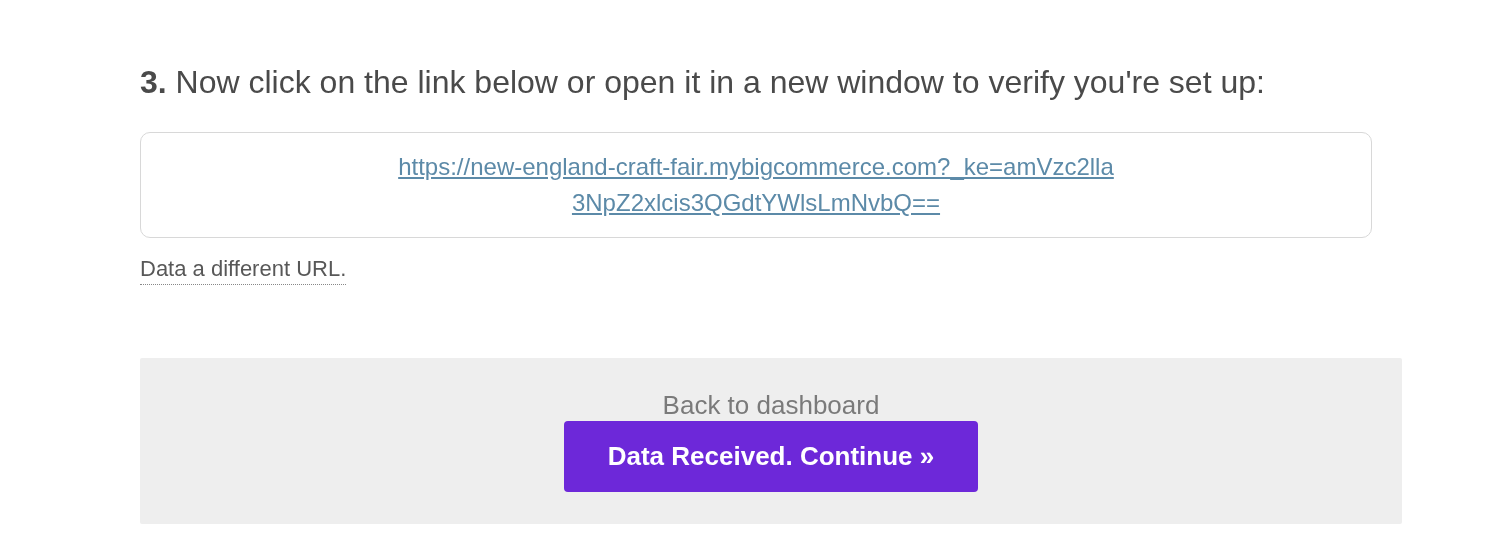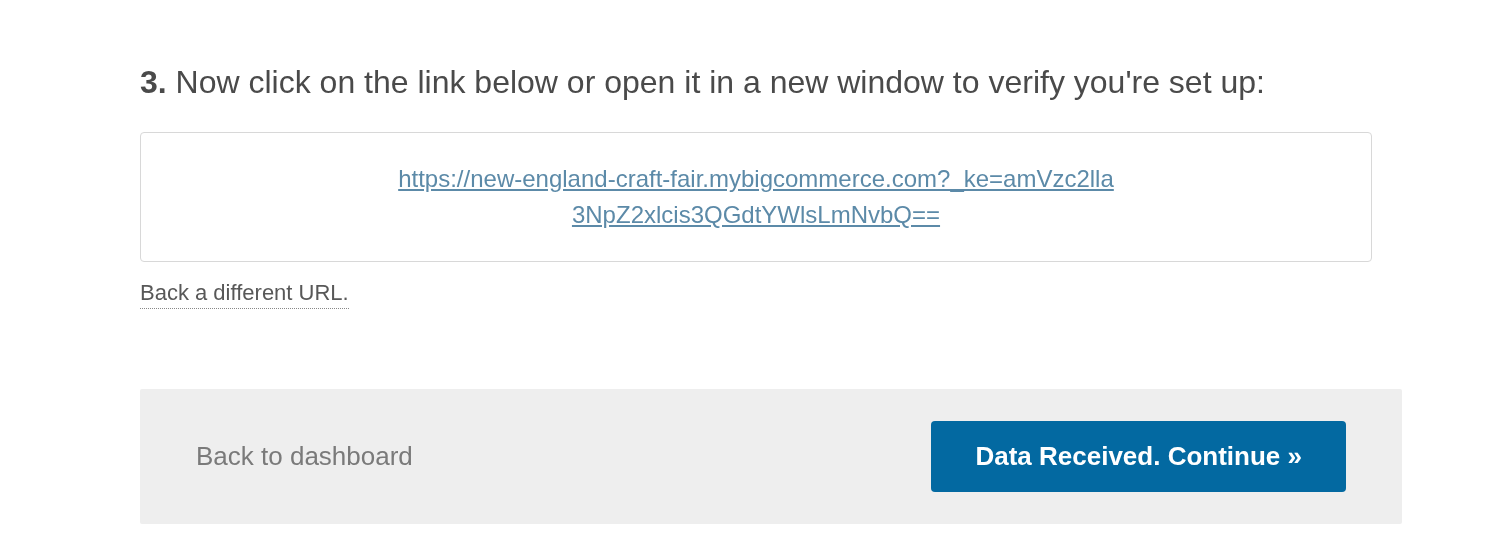--- a/index.html
+++ b/index.html
@@ -24,22 +24,22 @@
       color: #4a4a4a;
       margin-top: 62px;
       margin-bottom: 28px;
       line-height: 1.3;
     }
     .step-number {
       font-weight: 700;
     }
     .link-box {
       border: 1px solid #d8d8d8;
-      border-radius: 4px;
-      padding: 28px 20px;
+      border-radius: 10px;
+      padding: 16px 20px;
       text-align: center;
       margin-bottom: 18px;
     }
     .verify-link {
       color: #5c8aa8;
       text-decoration: underline;
       font-size: 24px;
       line-height: 1.5;
       word-break: break-all;
       display: inline-block;
@@ -58,28 +58,29 @@
       position: absolute;
       left: 140px;
       right: 110px;
       bottom: 28px;
       background: #eeeeee;
       padding: 32px 56px;
       display: flex;
       justify-content: space-between;
       align-items: center;
       border-radius: 2px;
+      flex-direction: column;
     }
     .back-link {
       font-size: 26px;
       color: #7a7a7a;
       cursor: pointer;
     }
     .continue-button {
-      background: #0369a1;
+      background: #6d28d9;
       color: #ffffff;
       font-size: 26px;
       font-weight: 600;
       border: none;
       padding: 20px 44px;
       border-radius: 4px;
       cursor: pointer;
     }
   </style>
 </head>
@@ -88,19 +89,19 @@
 <div class="container">
   <h2 class="step-heading">
     <span class="step-number">3.</span>
     <span>Now click on the link below or open it in a new window to verify you're set up:</span>
   </h2>
 
   <div class="link-box">
     <a href="#" class="verify-link">https://new-england-craft-fair.mybigcommerce.com?_ke=amVzc2lla3NpZ2xlcis3QGdtYWlsLmNvbQ==</a>
   </div>
 
-  <a class="alt-url-link">Back a different URL.</a>
+  <a class="alt-url-link">Data a different URL.</a>
 </div>
 
 <div class="footer-bar">
   <span class="back-link">Back to dashboard</span>
   <button class="continue-button">Data Received. Continue »</button>
 </div>
 
 </body></html>

